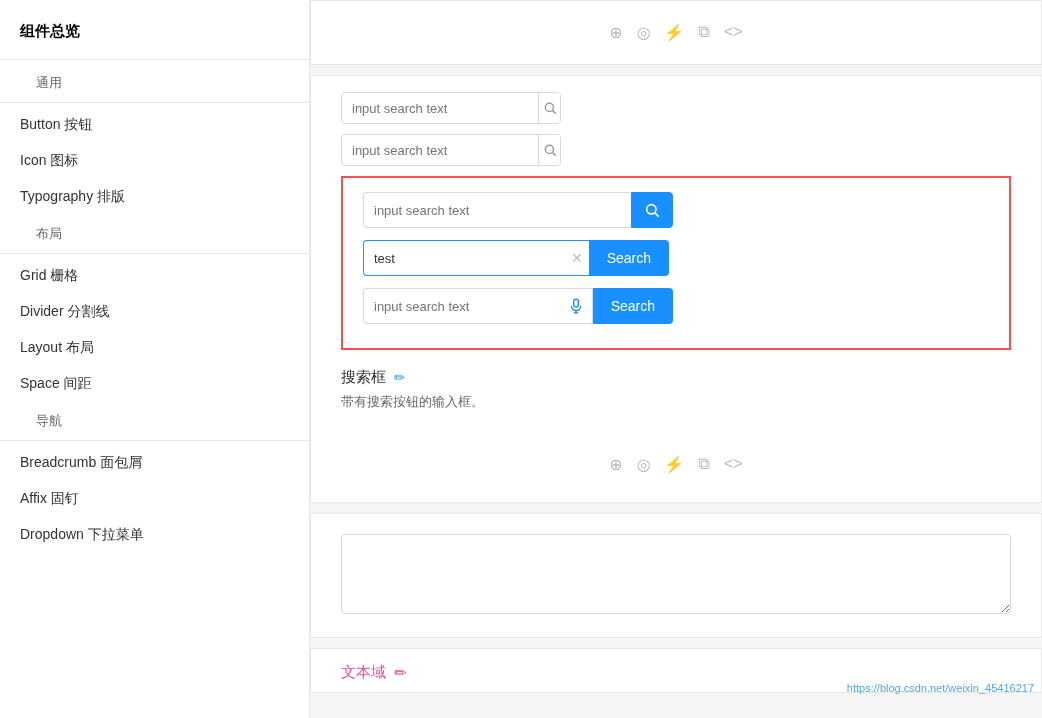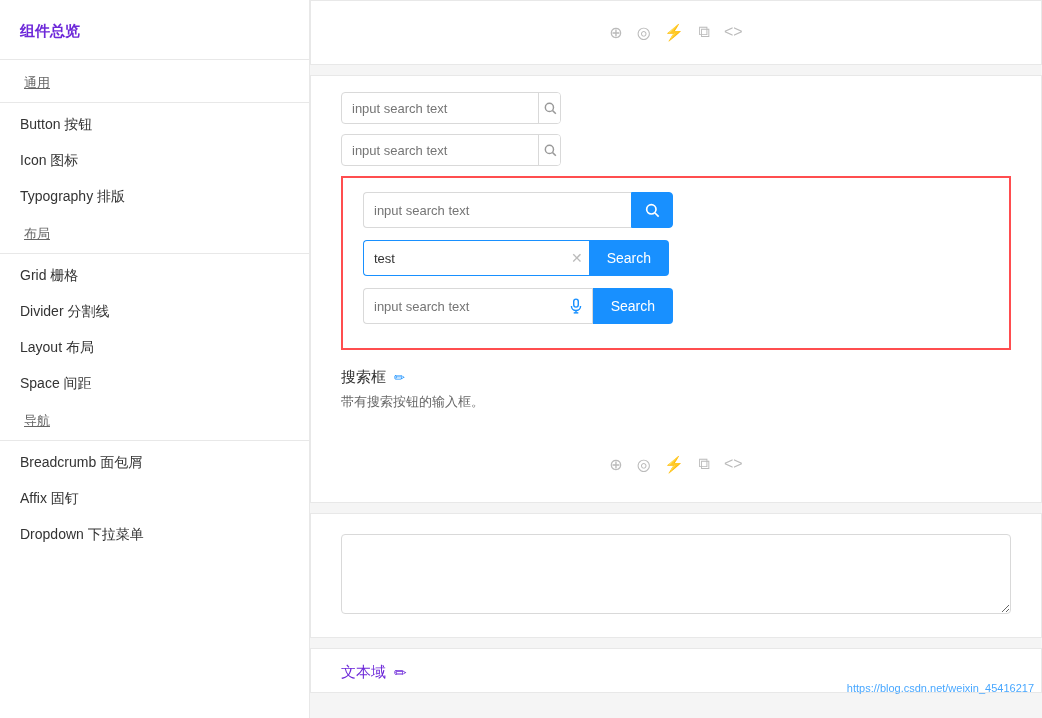--- a/index.html
+++ b/index.html
@@ -10,33 +10,32 @@
       width: 310px;
       min-width: 310px;
       background: #fff;
       border-right: 1px solid #e8e8e8;
       overflow-y: auto;
       padding: 10px 0;
     }
     .sidebar-title {
       font-size: 15px;
       font-weight: 600;
-      color: #6d28d9;
+      color: #000000;
       padding: 12px 20px 14px;
     }
     .sidebar-divider {
       height: 1px;
       background: #e8e8e8;
       margin: 4px 0;
     }
     .sidebar-section-label {
       font-size: 13px;
       color: #666;
-      padding: 10px 24px 6px;
-      text-decoration: underline;
+      padding: 10px 36px 6px;
     }
     .sidebar-item {
       padding: 9px 20px;
       font-size: 14px;
       color: #333;
       cursor: pointer;
       display: flex;
       align-items: center;
       gap: 6px;
     }
@@ -270,21 +269,21 @@
       padding: 8px 10px;
       font-size: 13px;
       resize: both;
       outline: none;
       color: #333;
     }
 
     .section-bottom-title {
       font-size: 15px;
       font-weight: 500;
-      color: #6d28d9;
+      color: #ec4899;
       display: flex;
       align-items: center;
       gap: 8px;
       padding-top: 10px;
     }
 
     .watermark-text {
       position: fixed;
       bottom: 24px;
       right: 8px;

